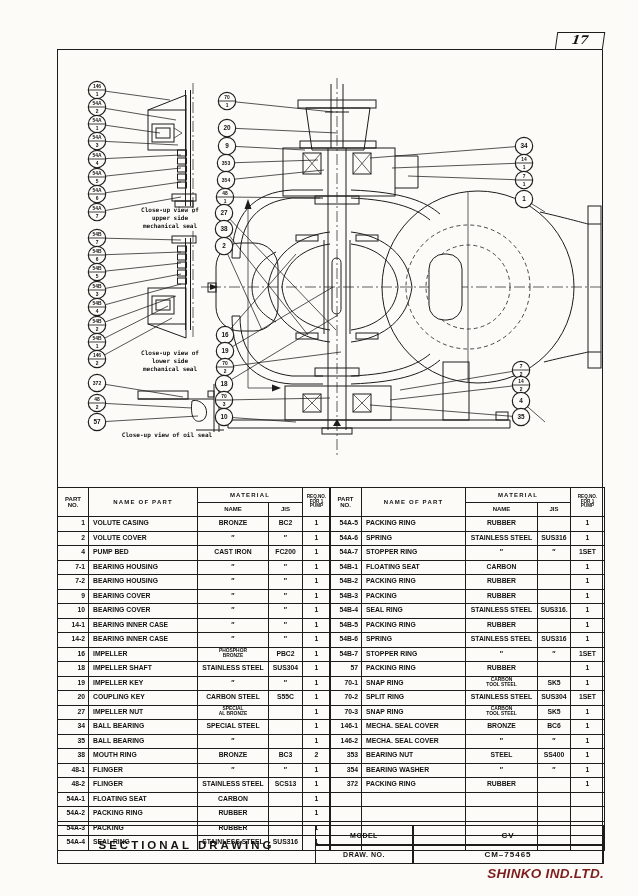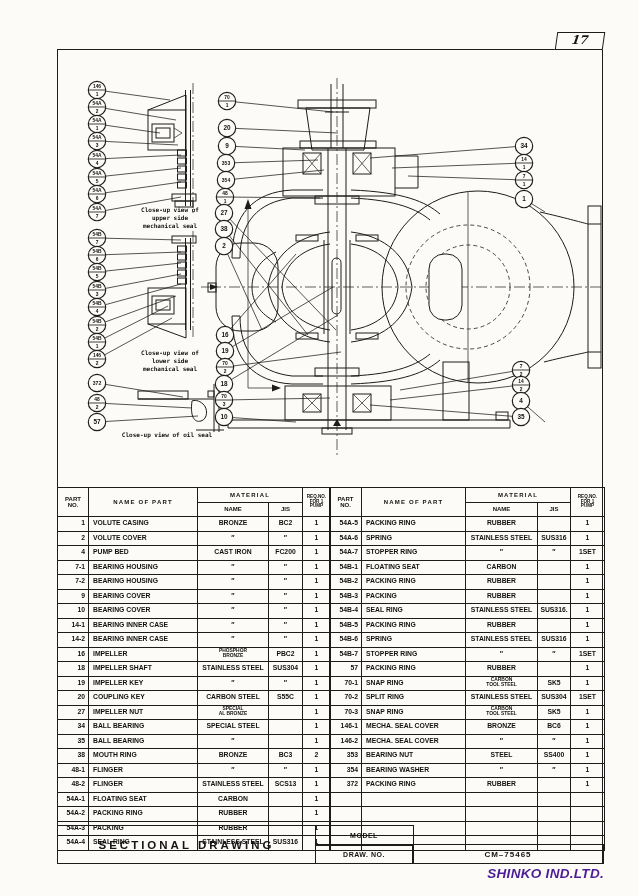--- a/index.html
+++ b/index.html
@@ -46,21 +46,21 @@
   
   .tb{position:absolute;border:1.6px solid #1c1c1c;box-sizing:border-box;
       display:flex;align-items:center;justify-content:center;background:transparent;}
   .tb-title{left:57px;top:825px;width:259px;height:39px;
             font:700 11.5px "Liberation Sans",sans-serif;letter-spacing:3px;}
   .tb-mlabel{left:314.5px;top:825px;width:99px;height:20.5px;font:700 7px "Liberation Sans",sans-serif;letter-spacing:.5px;}
   .tb-mvalue{left:412px;top:825px;width:192px;height:20.5px;font:700 8px "Liberation Sans",sans-serif;letter-spacing:1px;}
   .tb-dlabel{left:314.5px;top:844px;width:99px;height:20px;font:700 7px "Liberation Sans",sans-serif;letter-spacing:.5px;}
   .tb-dvalue{left:412px;top:844px;width:192px;height:20px;font:700 8px "Liberation Sans",sans-serif;letter-spacing:1px;}
   .brand{position:absolute;left:400px;top:866px;width:204px;text-align:right;
-         font:italic 900 13.5px "Liberation Sans",sans-serif;letter-spacing:.3px;color:#4c1d95;}
+         font:italic 900 13.5px "Liberation Sans",sans-serif;letter-spacing:.3px;color:#7f1d1d;}
 </style>
 </head>
 <body>
 
 <div class="sheet">
 
   <div class="frame"></div>
   <div class="page-tag">17</div>
 
   <svg class="draw-svg" viewBox="57 55 547 415">
@@ -841,18 +841,19 @@
           <td class="c-name"></td>
           <td class="c-mat"></td>
           <td class="c-jis"></td>
           <td class="c-req"></td>
         </tr>
       </tbody>
   </table>
 
   <div class="tb tb-title">SECTIONAL DRAWING</div>
   <div class="tb tb-mlabel">MODEL</div>
+  <div class="tb tb-mvalue">CV</div>
   <div class="tb tb-dlabel">DRAW. NO.</div>
   <div class="tb tb-dvalue">CM–75465</div>
 
   <div class="brand">SHINKO IND.LTD.</div>
 
 </div>
 
 </body></html>

